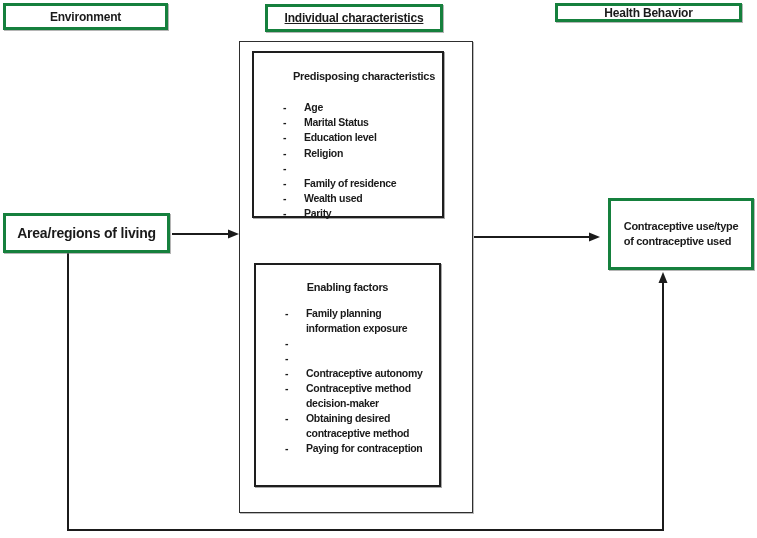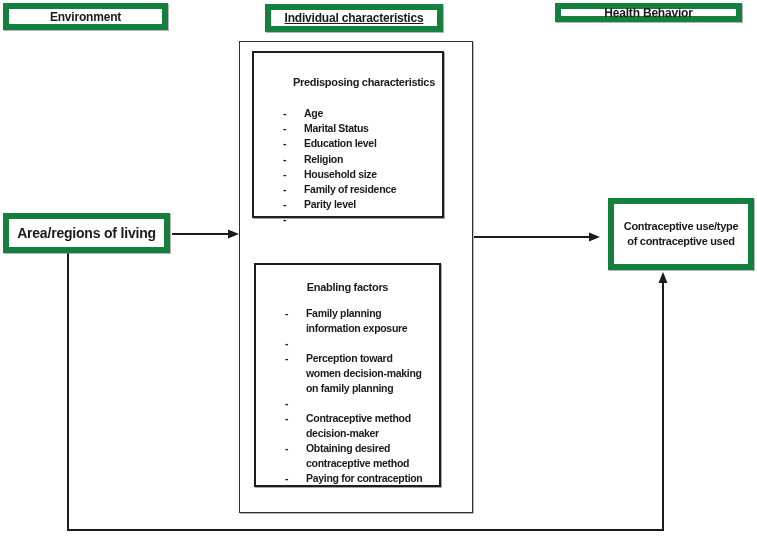--- a/index.html
+++ b/index.html
@@ -11,24 +11,23 @@
     color:#1a1a1a;
     overflow:hidden;
   }
   .connectors{position:absolute;inset:0;pointer-events:none;}
   .connectors line,.connectors polyline{stroke:#1b1b1b;stroke-width:2;}
   .connectors polygon{fill:#1b1b1b;}
 
   .box{
     position:absolute;
     box-sizing:border-box;
-    border:6px solid #15803d;
+    border:3px solid #15803d;
     background:#ffffff;
     display:flex;align-items:center;justify-content:center;
-    text-align:center;
     font-weight:bold;
     box-shadow:1px 1px 0 rgba(120,120,120,.55);
   }
   .header-box{font-size:12px;letter-spacing:-0.2px;}
   #env-box{left:3px;top:3px;width:165px;height:27px;}
   #ind-box{left:265px;top:4px;width:178px;height:28px;text-decoration:underline;}
   #health-box{left:555px;top:3px;width:187px;height:19px;}
 
   #area-box{left:3px;top:213px;width:167px;height:40px;font-size:14px;letter-spacing:-0.2px;}
 
@@ -44,21 +43,21 @@
     position:absolute;box-sizing:border-box;
     border:2px solid #1e1e1e;background:#ffffff;
     box-shadow:1px 1px 0 rgba(110,110,110,.6);
   }
   #predisposing-panel{left:12px;top:9px;width:192px;height:167px;}
   #enabling-panel{left:14px;top:221px;width:187px;height:224px;}
   .panel-title{
     text-align:center;font-weight:bold;font-size:11px;letter-spacing:-0.3px;
     padding-top:15px;line-height:14px;
   }
-  #predisposing-panel .panel-title{padding-top:22px;margin-left:32px;}
+  #predisposing-panel .panel-title{padding-top:16px;margin-left:32px;}
   .item-list{margin-top:12px;}
   #predisposing-panel .item-list{margin-top:17px;}
   .item{
     display:flex;align-items:flex-start;
     padding-left:29px;padding-right:2px;
     font-weight:bold;font-size:10.5px;letter-spacing:-0.3px;
     line-height:15.2px;
   }
   #enabling-panel .item{line-height:15px;}
   .dash{width:21px;flex:0 0 21px;}
@@ -124,62 +123,60 @@
             <span class="item-text pre-line">Education level</span>
           </div>
 
           <div class="item">
             <span class="dash">-</span>
             <span class="item-text pre-line">Religion</span>
           </div>
 
           <div class="item">
             <span class="dash">-</span>
-            <span class="item-text pre-line">Household size</span>
           </div>
 
           <div class="item">
             <span class="dash">-</span>
             <span class="item-text pre-line">Family of residence</span>
           </div>
 
           <div class="item">
             <span class="dash">-</span>
-            <span class="item-text pre-line">Parity level</span>
-          </div>
-
-          <div class="item">
-            <span class="dash">-</span>
+            <span class="item-text pre-line">Wealth used</span>
+          </div>
+
+          <div class="item">
+            <span class="dash">-</span>
+            <span class="item-text pre-line">Parity</span>
           </div>
         </div>
     </div>
 
     <div class="panel" id="enabling-panel">
       <div class="panel-title">Enabling factors</div>
       <div class="item-list">
 
           <div class="item">
             <span class="dash">-</span>
             <span class="item-text pre-line">Family planning
 information exposure</span>
           </div>
 
           <div class="item">
             <span class="dash">-</span>
           </div>
 
           <div class="item">
             <span class="dash">-</span>
-            <span class="item-text pre-line">Perception toward
-women decision-making
-on family planning</span>
-          </div>
-
-          <div class="item">
-            <span class="dash">-</span>
+          </div>
+
+          <div class="item">
+            <span class="dash">-</span>
+            <span class="item-text pre-line">Contraceptive autonomy</span>
           </div>
 
           <div class="item">
             <span class="dash">-</span>
             <span class="item-text pre-line">Contraceptive method
 decision-maker</span>
           </div>
 
           <div class="item">
             <span class="dash">-</span>

